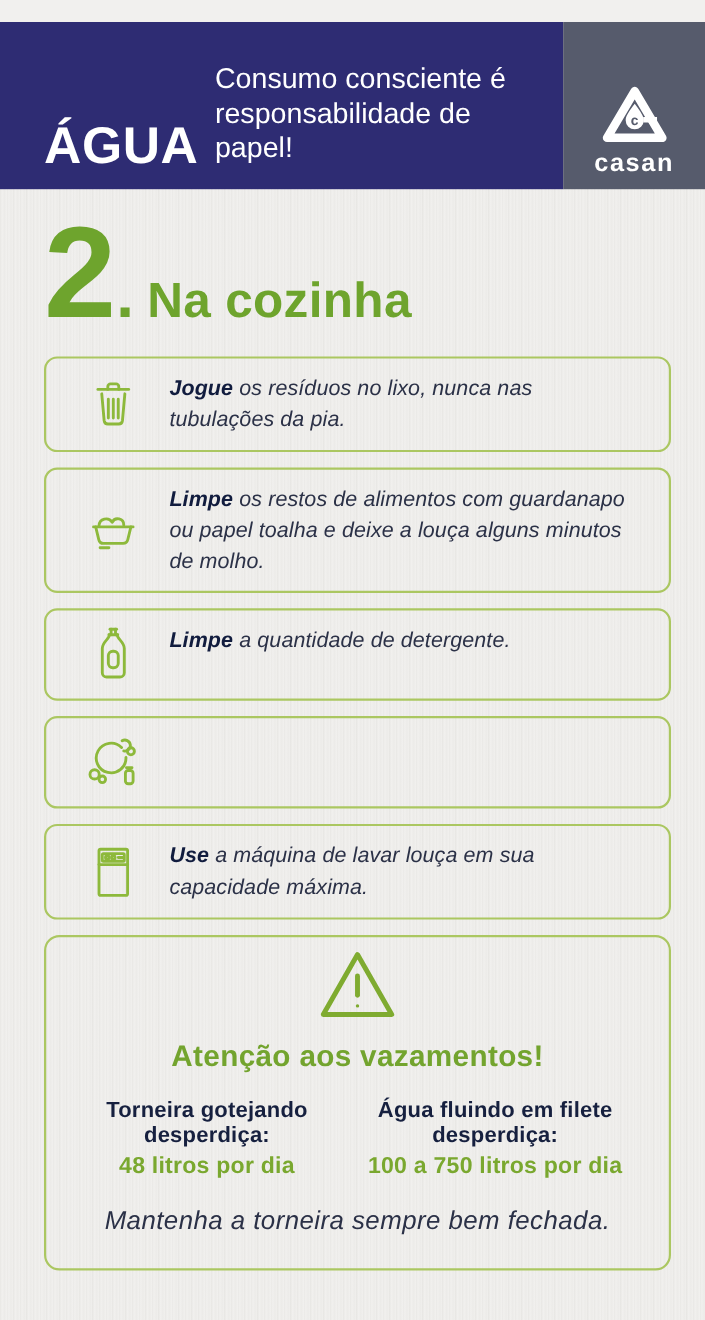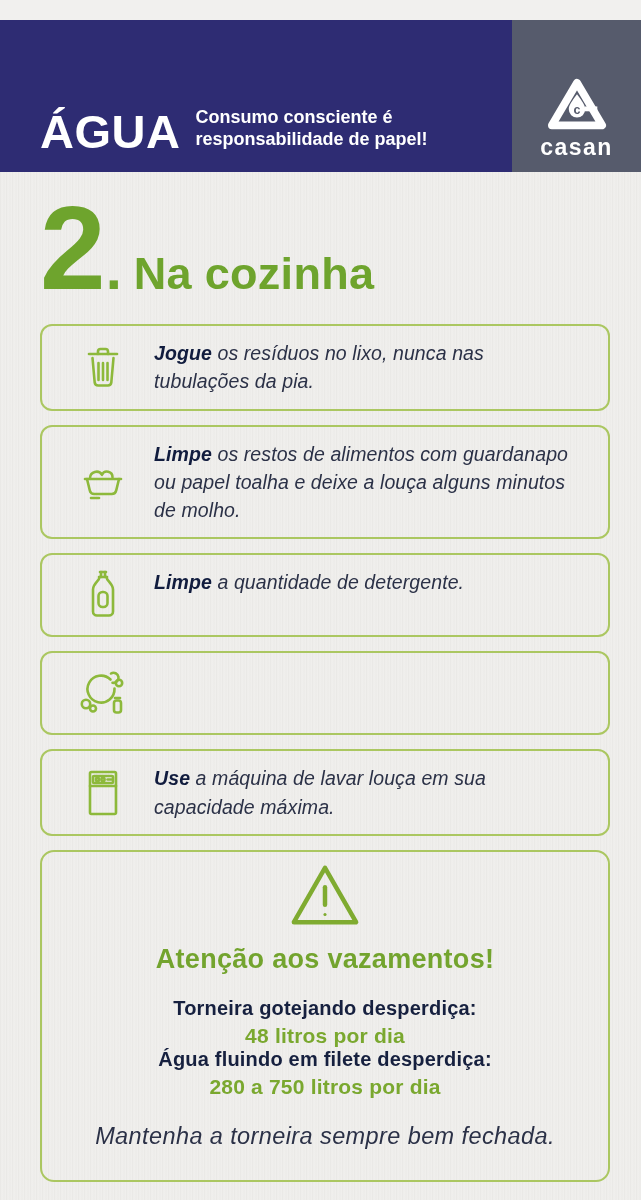--- a/index.html
+++ b/index.html
@@ -21,21 +21,21 @@
   .topbar { height:152px; display:flex; }
   .topbar-left {
     flex:1; background:#2e2c73;
     display:flex; align-items:flex-end; gap:15px;
     padding:0 10px 20px 40px;
   }
   .app-title {
     color:#ffffff; font-size:47px; font-weight:800;
     letter-spacing:0.5px; line-height:0.82;
   }
-  .subtitle { color:#ffffff; font-size:18px; font-weight:700; line-height:1.22; padding-bottom:1px; }
+  .subtitle { color:#ffffff; font-size:26px; font-weight:400; line-height:1.22; padding-bottom:1px; }
   .subtitle span { display:block; }
   .brand-col {
     width:129px; background:#565b6c;
     display:flex; flex-direction:column; align-items:center; justify-content:flex-end;
     padding-bottom:13px;
   }
   .brand-name { color:#ffffff; font-size:23px; font-weight:800; letter-spacing:1.5px; line-height:1; margin-top:2px; }
   
   main { padding:0 31px 0 40px; }
   .section-title { display:flex; align-items:baseline; margin:30px 0 22px 0; }
@@ -52,21 +52,21 @@
   .tip-icon svg { stroke:#8db93b; fill:none; stroke-width:2.6; stroke-linecap:round; stroke-linejoin:round; }
   .tip-text { font-size:19.5px; line-height:1.45; color:#2b3147; letter-spacing:0.1px; }
   .tip-text b { color:#111c3e; font-weight:800; }
   
   .attention-box {
     border:2px solid #abc761; border-radius:14px;
     margin-top:6px; padding:8px 28px 30px 28px; text-align:center;
   }
   .warn-svg { stroke:#7fab30; fill:none; stroke-width:4.6; stroke-linecap:round; stroke-linejoin:round; }
   .attention-title { font-size:27px; font-weight:800; color:#73a42e; margin-top:10px; letter-spacing:0.3px; }
-  .stats { margin-top:22px; display:flex; flex-direction:column; }
+  .stats { margin-top:22px; display:flex; flex-direction:row; gap:14px; }
   .stat-label { font-size:20px; font-weight:800; color:#16203f; letter-spacing:0.2px; }
   .stat-value { font-size:21px; font-weight:800; color:#7aa82f; margin-top:4px; letter-spacing:0.2px; }
   .note { margin-top:24px; font-size:23.5px; font-style:italic; color:#2b3147; letter-spacing:0.4px; }
 </style>
 </head>
 <body>
 
 <div class="page">
 
   <header class="topbar">
@@ -173,21 +173,21 @@
       </svg>
       <h2 class="attention-title">Atenção aos vazamentos!</h2>
 
       <div class="stats">
         <div class="stat">
           <div class="stat-label">Torneira gotejando desperdiça:</div>
           <div class="stat-value">48 litros por dia</div>
         </div>
         <div class="stat">
           <div class="stat-label">Água fluindo em filete desperdiça:</div>
-          <div class="stat-value">280 a 750 litros por dia</div>
+          <div class="stat-value">100 a 750 litros por dia</div>
         </div>
       </div>
 
       <p class="note">Mantenha a torneira sempre bem fechada.</p>
     </section>
 
   </main>
 </div>
 
 </body></html>

